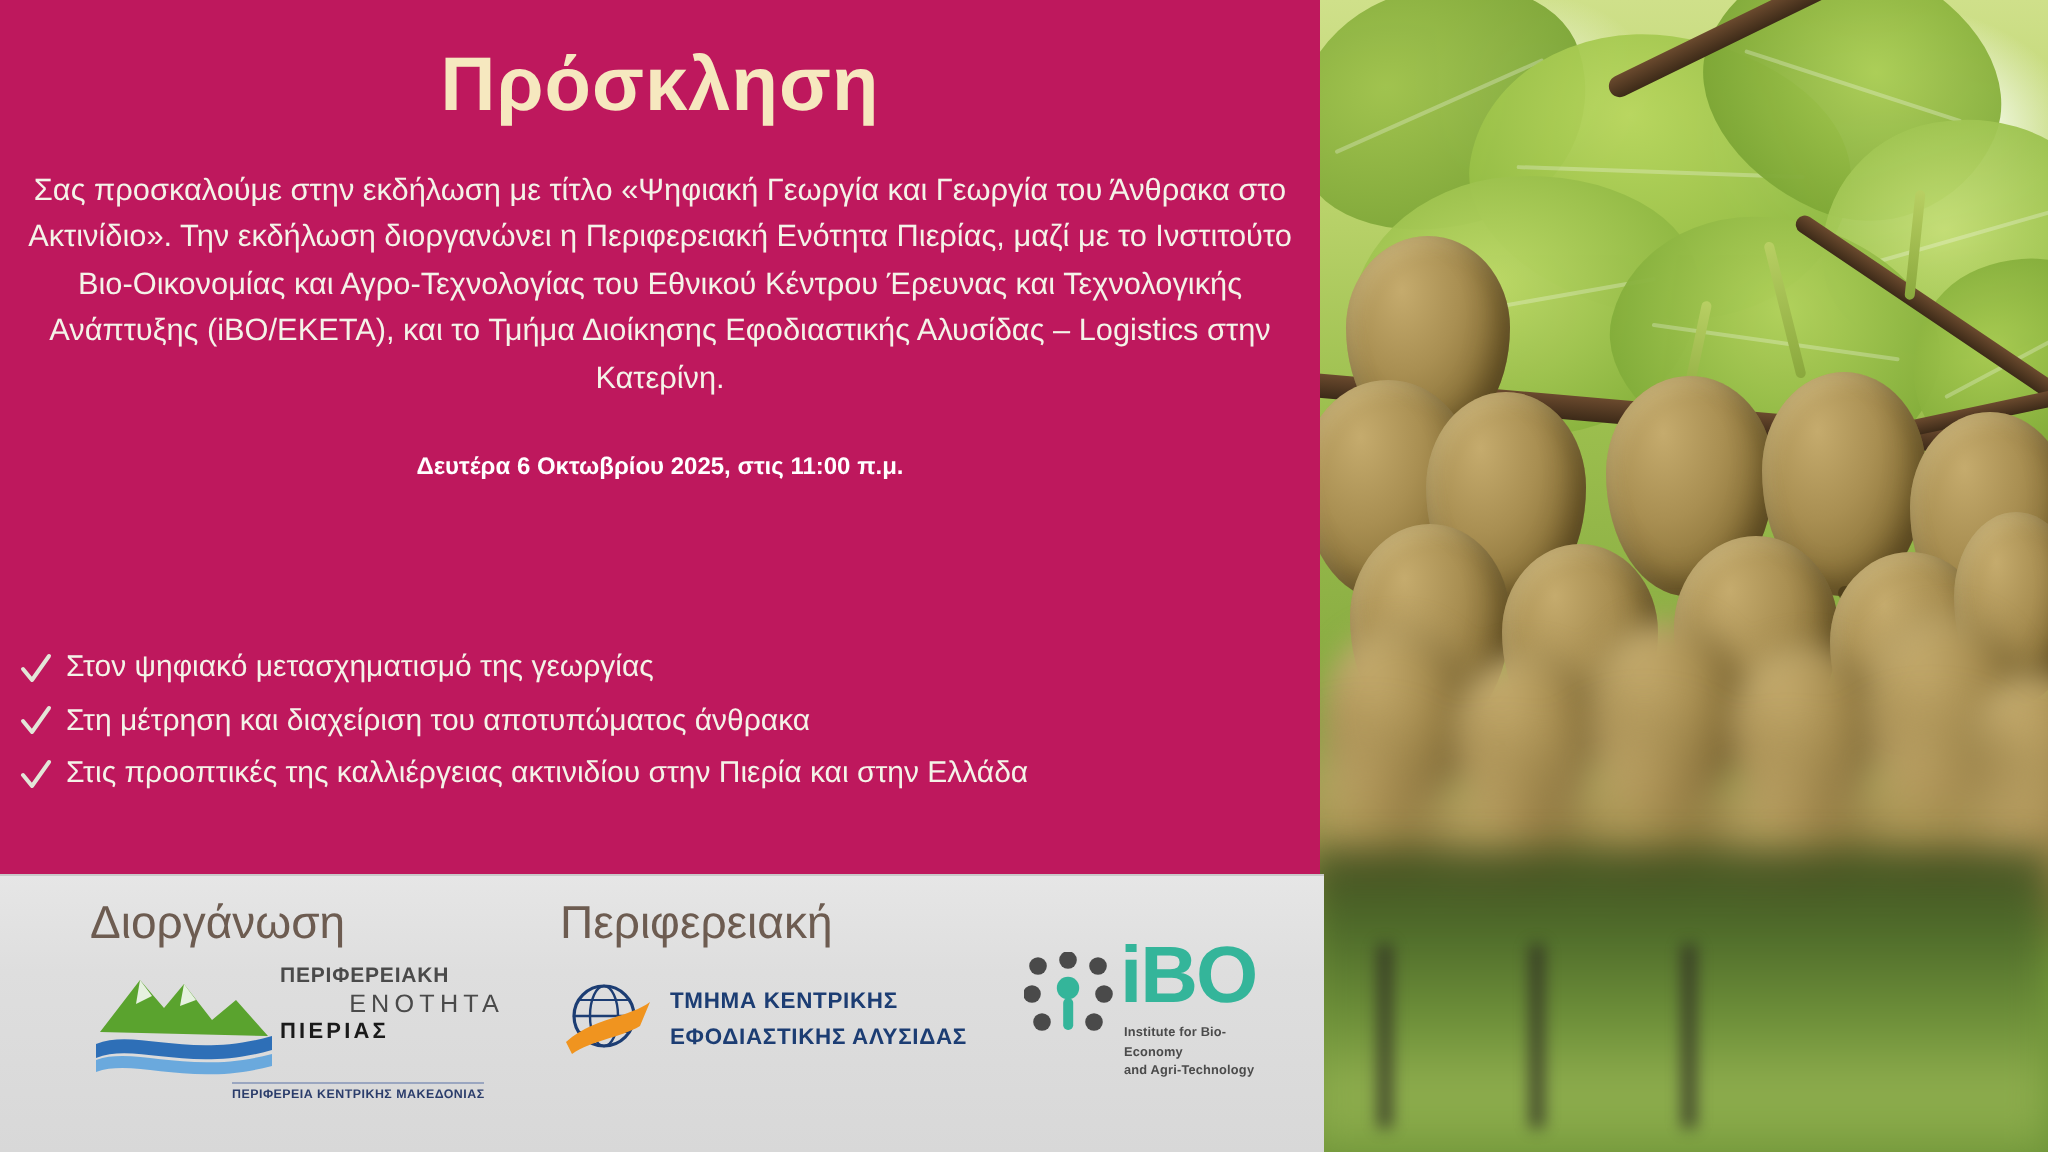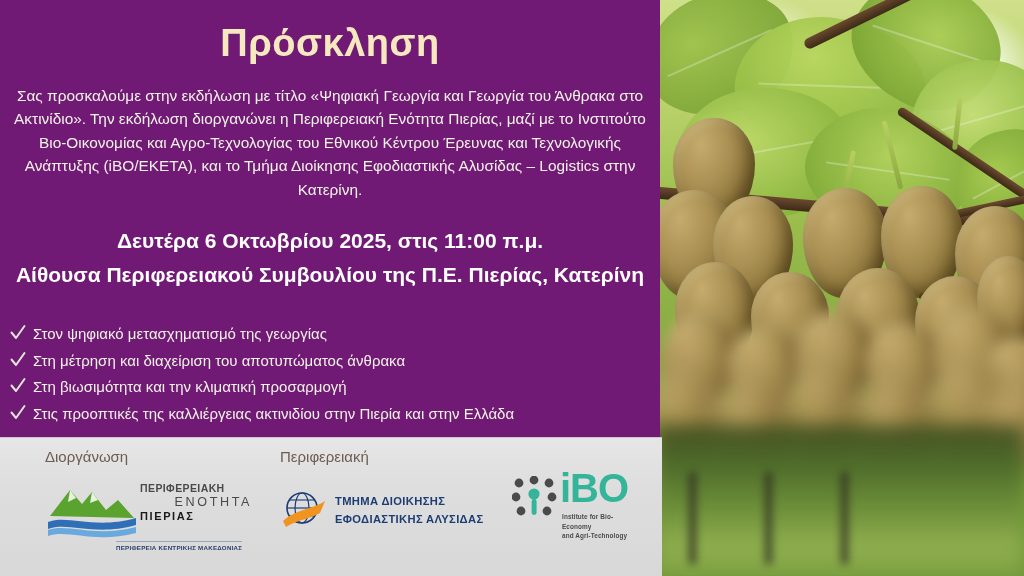--- a/index.html
+++ b/index.html
@@ -59,54 +59,54 @@
   .grass {
     position:absolute; left:0; right:0; bottom:0; height:150px;
     background: linear-gradient(180deg, rgba(60,72,30,.85) 0%, #4e6a2a 25%, #6d8f39 55%, #8fae4e 80%, #7fa243 100%);
     filter: blur(9px);
   }
   .post { position:absolute; bottom:12px; width:7px; height:92px; background:#2d2a22; filter: blur(4px); opacity:.8; }
 
   
   .panel {
     position: absolute; left: 0; top: 0; width: 660px; height: 576px;
-    background: #701a75;
+    background: #be185d;
   }
   .title {
     position:absolute; top: 22px; left: 0; width: 660px; text-align: center;
     font-size: 38px; font-weight: 700; color: #f6e8bf; letter-spacing: .5px;
   }
   .intro {
     position:absolute; top: 84px; left: 14px; width: 632px;
     text-align: center; color: #f4f3e8; font-size: 15.4px; line-height: 1.52;
   }
   .when {
     position:absolute; top: 224px; left: 14px; width: 632px; text-align:center;
-    color: #ffffff; font-weight: 700; font-size: 21px; line-height: 1.62;
+    color: #ffffff; font-weight: 700; font-size: 12px; line-height: 1.62;
   }
   .focus-intro {
     position:absolute; top: 300px; left: 10px;
     color: #f1f0e4; font-size: 14.6px;
   }
   .bullets { position:absolute; top: 322px; left: 10px; width: 640px; }
   .bullet {
-    display:flex; align-items:center; gap:7px;
+    display:flex; align-items:flex-end; gap:7px;
     color:#f4f3e8; font-size: 15px; line-height: 1.58; margin-bottom: 3px;
   }
   .check { flex: 0 0 auto; width: 16px; height: 20px; }
   .check svg { display:block; }
 
   
   .footer {
     position:absolute; left:0; top:437px; width:662px; height:139px;
     background: linear-gradient(180deg,#e6e6e6 0%, #dedede 35%, #d8d8d8 100%);
     border-top: 1px solid #c9c9c9;
   }
   .org-head {
-    position:absolute; color:#6d5c51; font-size:15px; font-weight:400;
+    position:absolute; color:#6d5c51; font-size:23px; font-weight:400;
   }
   .oh1 { left: 45px; top: 10px; }
   .oh2 { left: 280px; top: 10px; }
 
   
   .pieria { position:absolute; left: 46px; top: 40px; width: 205px; height: 78px; }
   .pieria .mark { position:absolute; left:0; top:2px; width:92px; height:66px; }
   .pieria .txt { position:absolute; left: 94px; top: 4px; width: 112px; }
   .pieria .t1 { font-size: 10.5px; letter-spacing:.4px; color:#4a4a4a; font-weight:700; }
   .pieria .t2 { font-size: 12.6px; letter-spacing:2.6px; color:#4a4a4a; font-weight:400; margin-top:1px;text-align:right;}
@@ -189,48 +189,39 @@
   </div>
 
   <div class="panel">
 
     <div class="title">Πρόσκληση</div>
 
     <div class="intro">Σας προσκαλούμε στην εκδήλωση με τίτλο «Ψηφιακή Γεωργία και Γεωργία του Άνθρακα στο Ακτινίδιο». Την εκδήλωση διοργανώνει η Περιφερειακή Ενότητα Πιερίας, μαζί με το Ινστιτούτο Βιο-Οικονομίας και Αγρο-Τεχνολογίας του Εθνικού Κέντρου Έρευνας και Τεχνολογικής Ανάπτυξης (iBO/ΕΚΕΤΑ), και το Τμήμα Διοίκησης Εφοδιαστικής Αλυσίδας – Logistics στην Κατερίνη.</div>
 
     <div class="when">
       <div>Δευτέρα 6 Οκτωβρίου 2025, στις 11:00 π.μ.</div>
-      <div>Αίθουσα Περιφερειακού Συμβουλίου της Π.Ε. Πιερίας, Κατερίνη</div>
     </div>
 
 
     <div class="bullets">
       <div class="bullet">
         <span class="check">
           <svg width="16" height="18" viewBox="0 0 16 18">
               <path d="M1.5 8.5 L6 14 L14.5 2" fill="none" stroke="#e3e6d8" stroke-width="2" stroke-linecap="round" stroke-linejoin="round"></path>
             </svg>
         </span>
         <span>Στον ψηφιακό μετασχηματισμό της γεωργίας</span>
       </div>
       <div class="bullet">
         <span class="check">
           <svg width="16" height="18" viewBox="0 0 16 18">
               <path d="M1.5 8.5 L6 14 L14.5 2" fill="none" stroke="#e3e6d8" stroke-width="2" stroke-linecap="round" stroke-linejoin="round"></path>
             </svg>
         </span>
         <span>Στη μέτρηση και διαχείριση του αποτυπώματος άνθρακα</span>
-      </div>
-      <div class="bullet">
-        <span class="check">
-          <svg width="16" height="18" viewBox="0 0 16 18">
-              <path d="M1.5 8.5 L6 14 L14.5 2" fill="none" stroke="#e3e6d8" stroke-width="2" stroke-linecap="round" stroke-linejoin="round"></path>
-            </svg>
-        </span>
-        <span>Στη βιωσιμότητα και την κλιματική προσαρμογή</span>
       </div>
       <div class="bullet">
         <span class="check">
           <svg width="16" height="18" viewBox="0 0 16 18">
               <path d="M1.5 8.5 L6 14 L14.5 2" fill="none" stroke="#e3e6d8" stroke-width="2" stroke-linecap="round" stroke-linejoin="round"></path>
             </svg>
         </span>
         <span>Στις προοπτικές της καλλιέργειας ακτινιδίου στην Πιερία και στην Ελλάδα</span>
       </div>
     </div>
@@ -264,21 +255,21 @@
         <svg width="48" height="48" viewBox="0 0 48 48">
           <circle cx="22" cy="21" r="15" fill="none" stroke="#1c3d73" stroke-width="1.6"></circle>
           <ellipse cx="22" cy="21" rx="7" ry="15" fill="none" stroke="#1c3d73" stroke-width="1.2"></ellipse>
           <line x1="7" y1="21" x2="37" y2="21" stroke="#1c3d73" stroke-width="1.2"></line>
           <line x1="10" y1="13" x2="34" y2="13" stroke="#1c3d73" stroke-width="1.1"></line>
           <line x1="10" y1="29" x2="34" y2="29" stroke="#1c3d73" stroke-width="1.1"></line>
           <path d="M3 34 C16 22, 34 22, 45 14 L40 26 C30 32, 16 33, 6 40 Z" fill="#f0941f"></path>
         </svg>
       </div>
       <div class="tl">
-        <div>ΤΜΗΜΑ ΔΙΟΙΚΗΣΗΣ</div>
+        <div>ΤΜΗΜΑ ΚΕΝΤΡΙΚΗΣ</div>
         <div>ΕΦΟΔΙΑΣΤΙΚΗΣ ΑΛΥΣΙΔΑΣ</div>
       </div>
     </div>
 
     <div class="ibo">
       <div class="dots">
         <svg width="46" height="44" viewBox="0 0 46 44">
           <circle cx="7" cy="7" r="4.4" fill="#4a4a4a"></circle>
           <circle cx="22" cy="4" r="4.4" fill="#4a4a4a"></circle>
           <circle cx="37" cy="7" r="4.4" fill="#4a4a4a"></circle>

